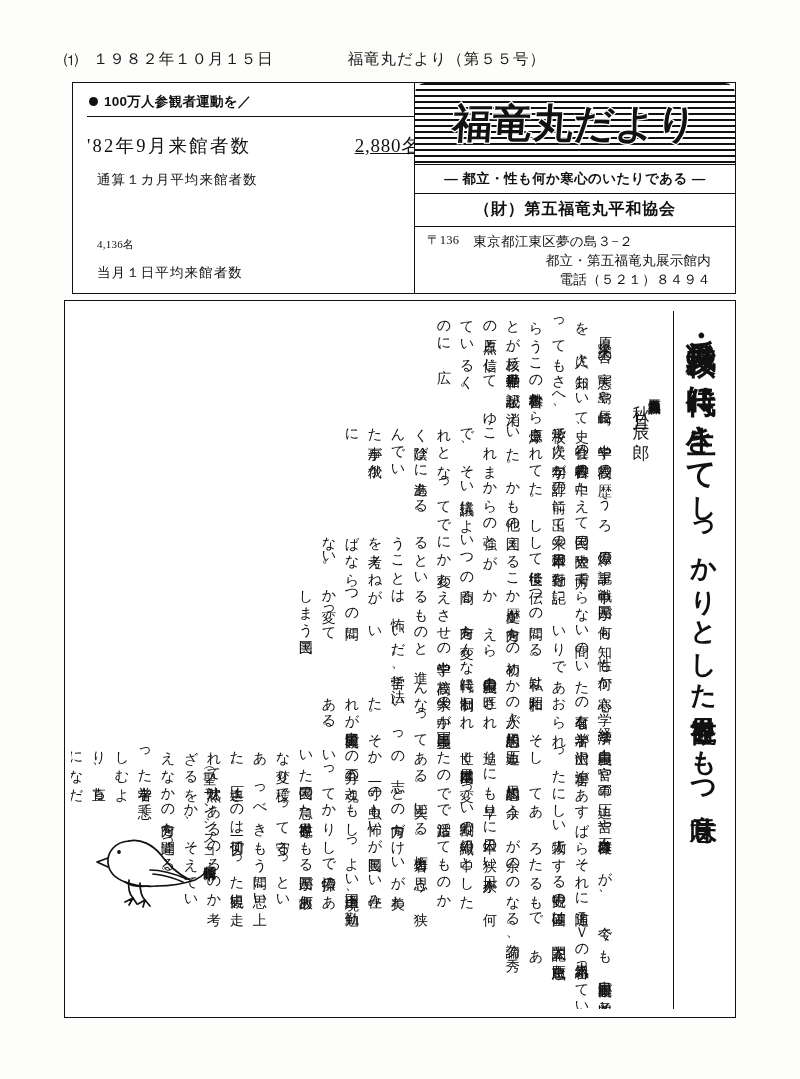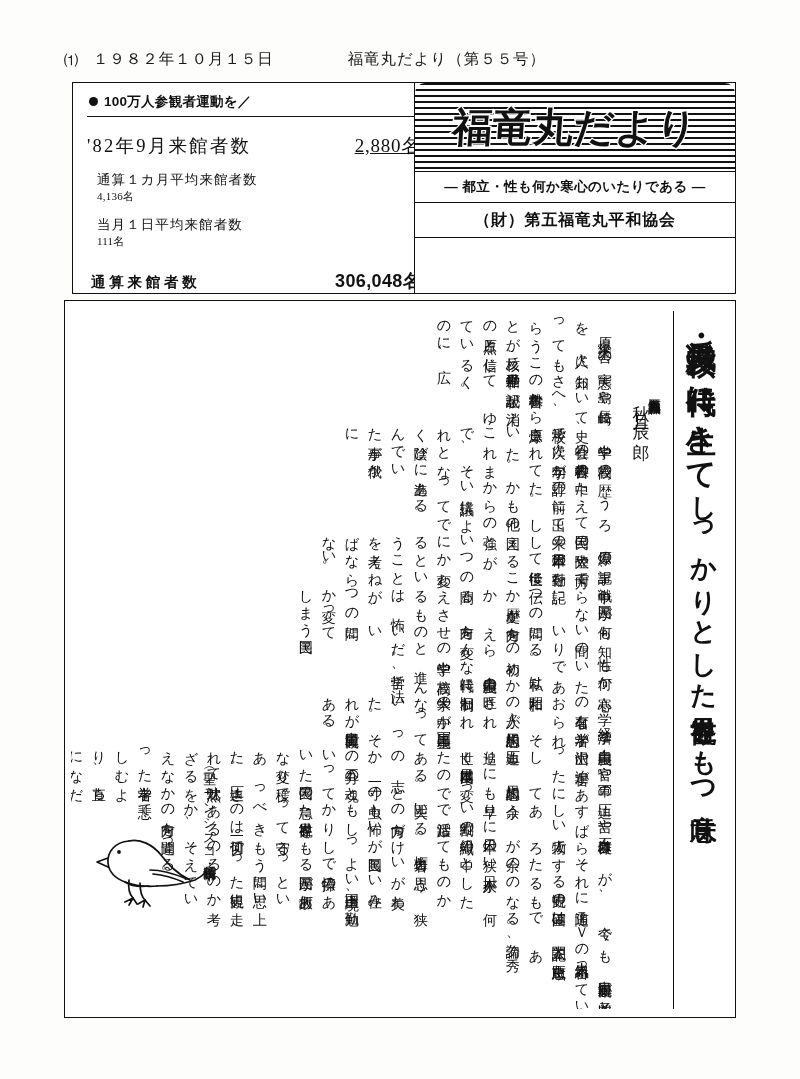--- a/index.html
+++ b/index.html
@@ -63,20 +63,21 @@
     border-radius: 50%;
     background: #111;
     margin-right: 6px;
     vertical-align: 0px;
   }
   .stat-row {
     display: flex;
     align-items: baseline;
     justify-content: space-between;
     white-space: nowrap;
+    gap: 48px;
   }
   .stat-row.big {
     margin-top: 16px;
     font-size: 18.5px;
     letter-spacing: 0.12em;
     font-family: "Liberation Serif", serif;
   }
   .stat-row.big .val { font-size: 19px; letter-spacing: 0.04em; text-decoration: underline; }
   .stat-row.small {
     margin-top: 12px;
@@ -325,20 +326,28 @@
       <span class="val">306,048名</span>
     </div>
   </div>
 
   <div class="masthead">
     <div class="logo-panel">
       <div class="logo-title">福竜丸だより</div>
     </div>
     <div class="subtitle-bar">— 都立・性も何か寒心のいたりである —</div>
     <div class="org-line">（財）第五福竜丸平和協会</div>
+    <div class="addr-block">
+      <div class="addr-line1">
+        <span class="zip">〒136</span>
+        <span>東京都江東区夢の島３−２</span>
+      </div>
+      <div class="addr-line2">都立・第五福竜丸展示館内</div>
+      <div class="addr-line3">電話（５２１）８４９４</div>
+    </div>
   </div>
 
   <div class="article">
 
     <div class="headline-wrap">
       <div class="headline-main">反戦・反核の時代に生きて</div>
       <div class="headline-sub">しっかりとした世界観をもつ意味</div>
     </div>
 
     <div class="byline">

